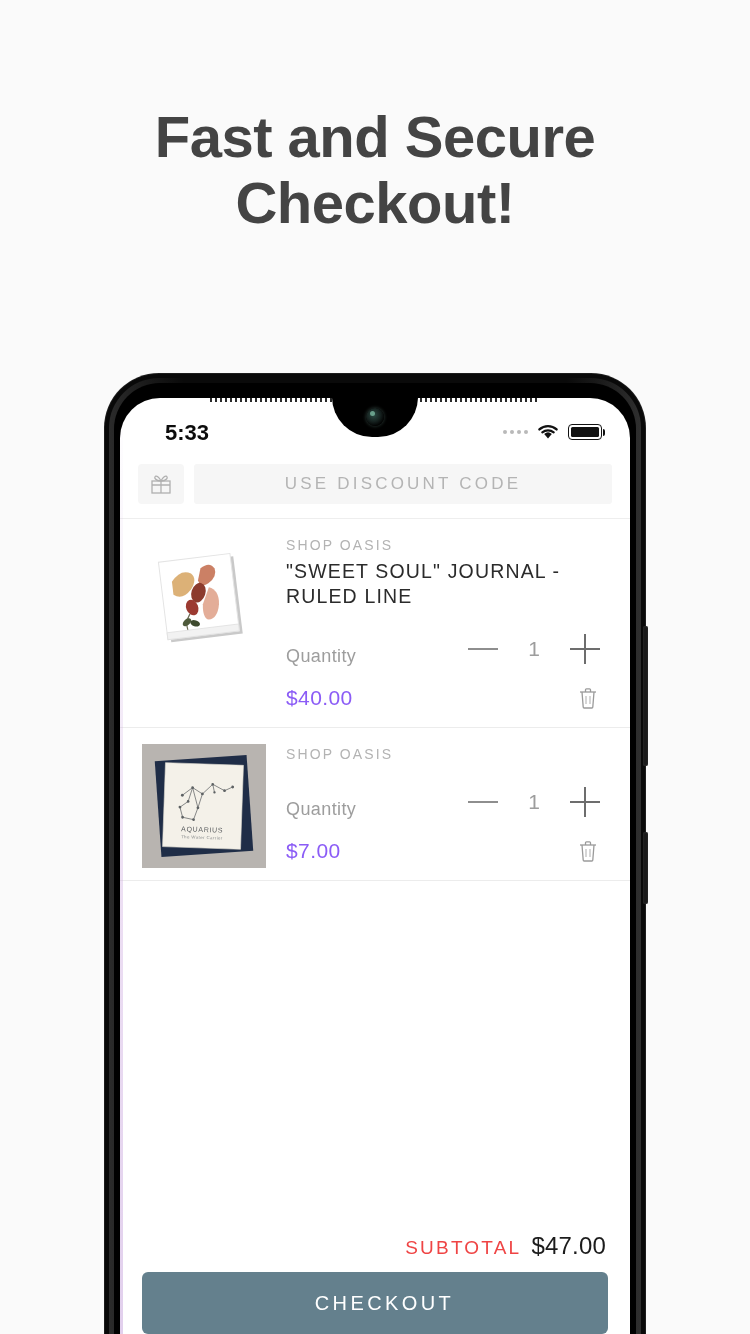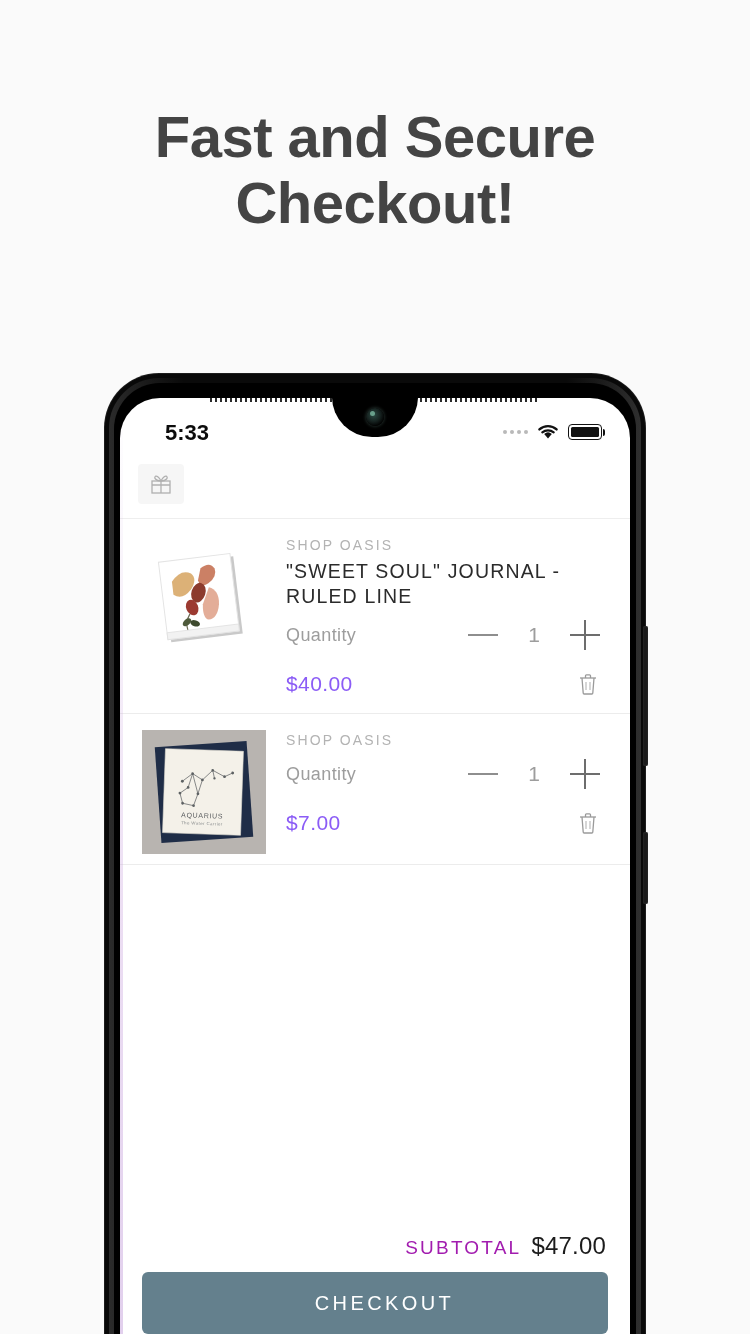--- a/index.html
+++ b/index.html
@@ -171,21 +171,21 @@
   }
   .thumb svg { display:block; }
   .item-info { flex:1; min-width:0; padding-top:2px; }
   .vendor {
     font-size:14px; letter-spacing:2.1px; color:#b3b3b3; margin-bottom:6px;
   }
   .item-title {
     font-size:19.5px; letter-spacing:1.15px; color:#2b2b2b; line-height:25px;
   }
   .qty-row {
-    display:flex; align-items:center; margin-top:8px;
+    display:flex; align-items:flex-end; margin-top:22px;
   }
   .qty-label { font-size:18px; color:#9d9d9d; letter-spacing:.4px; }
   .qty-ctrl { margin-left:auto; display:flex; align-items:center; gap:0; }
   .qty-minus, .qty-plus {
     width:46px; height:36px; position:relative; cursor:pointer;
   }
   .qty-minus:before {
     content:""; position:absolute; left:8px; top:17px; width:30px; height:1.7px; background:#8e8e8e;
   }
   .qty-plus:before {
@@ -208,21 +208,21 @@
 
   
   .cart-footer {
     position:absolute; left:0; right:0; bottom:0;
     background:#fff; padding:0 22px;
   }
   .subtotal-row {
     display:flex; align-items:baseline; justify-content:flex-end;
     gap:10px; padding:14px 2px 12px 0;
   }
-  .subtotal-label { font-size:19px; letter-spacing:2.2px; color:#a21caf; }
+  .subtotal-label { font-size:19px; letter-spacing:2.2px; color:#ef4444; }
   .subtotal-value { font-size:24px; color:#1c1c1c; font-weight:normal; letter-spacing:.2px; }
   .checkout-btn {
     display:block; width:100%; height:62px;
     background:#64808d; color:#ffffff; border:none; border-radius:6px;
     font-family:"Liberation Sans", sans-serif;
     font-size:20px; letter-spacing:3.4px; cursor:pointer;
     text-align:center;
     padding-left:19px;
   }
 </style>
@@ -277,20 +277,21 @@
     <div class="discount-row">
       <div class="gift-btn">
         <svg width="24" height="24" viewBox="0 0 24 24">
           <rect x="3" y="9" width="18" height="12" fill="none" stroke="#b0b0b0" stroke-width="1.3"></rect>
           <line x1="3" y1="13" x2="21" y2="13" stroke="#b0b0b0" stroke-width="1.3"></line>
           <line x1="12" y1="9" x2="12" y2="21" stroke="#b0b0b0" stroke-width="1.3"></line>
           <path d="M12 9 C12 9 9 3 6.6 4.2 C4.6 5.3 6.4 9 12 9 Z" fill="none" stroke="#b0b0b0" stroke-width="1.3"></path>
           <path d="M12 9 C12 9 15 3 17.4 4.2 C19.4 5.3 17.6 9 12 9 Z" fill="none" stroke="#b0b0b0" stroke-width="1.3"></path>
         </svg>
       </div>
+      <input class="discount-input" type="text" placeholder="USE DISCOUNT CODE" style="">
     </div>
 
     <div class="cart-list">
 
       <div class="cart-item">
         <div class="thumb">
           <svg width="120" height="110" viewBox="0 0 120 110">
             <g transform="rotate(-7 60 55)">
               <rect x="22" y="18" width="72" height="78" fill="#c9c9c9"></rect>
               <rect x="19" y="15" width="72" height="78" fill="#ffffff" stroke="#e4e4e4" stroke-width="1"></rect>

